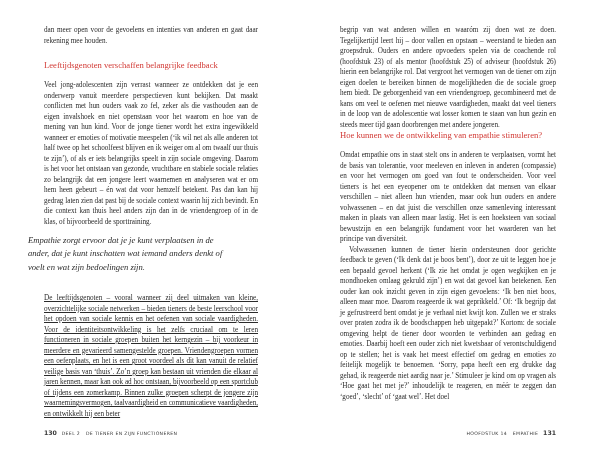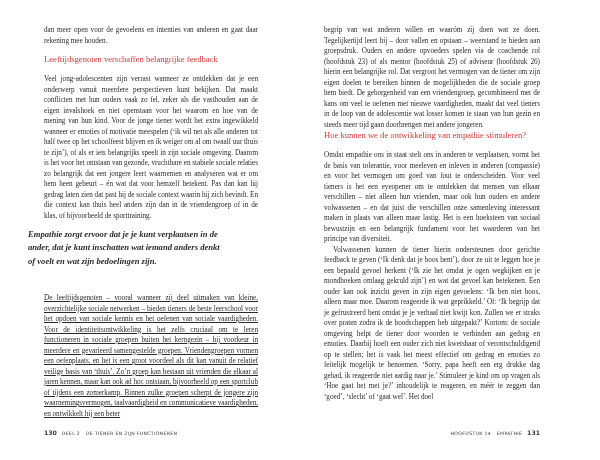--- a/index.html
+++ b/index.html
@@ -3,21 +3,21 @@
 <meta charset="utf-8">
 <style>
   html, body { margin: 0; padding: 0; background: #ffffff; }
   body {
     width: 600px; height: 460px; position: relative; overflow: hidden;
     font-family: "Liberation Serif", "DejaVu Serif", serif;
     color: #2b2b2b;
   }
   .page { position: absolute; top: 0; height: 460px; width: 300px; }
   .page.left { left: 0; padding-left: 8px; }
-  .page.right { left: 284px; }
+  .page.right { left: 300px; }
   .col { position: absolute; }
   .left .col { left: 44px; width: 214px; }
   .right .col { left: 40px; width: 216px; }
   p.body {
     margin: 0; font-size: 7.2px; line-height: 10.5px; text-align: justify;
     hyphens: auto; letter-spacing: -0.02px;
   }
   p.body.indent { text-indent: 9px; }
   h2.head {
     margin: 0; font-weight: normal; color: #d23a35;
@@ -37,24 +37,24 @@
   .left .footer { left: 44px; }
   .right .footer { right: 44px; text-align: right; }
   .right .footer .num { margin-right: 0; margin-left: 3px; }
 </style>
 </head>
 <body>
 
 <div class="page left">
   <div class="col" style="top:25px;">
     <p class="body">dan meer open voor de gevoelens en intenties van anderen en gaat daar rekening mee houden.</p>
-    <h2 class="head" style="margin-top:8px;">Leeftijdsgenoten verschaffen belangrijke feedback</h2>
+    <h2 class="head" style="margin-top:14px;">Leeftijdsgenoten verschaffen belangrijke feedback</h2>
     <p class="body" style="margin-top:9px;">Veel jong-adolescenten zijn verrast wanneer ze ontdekken dat je een onderwerp vanuit meerdere perspectieven kunt bekijken. Dat maakt conflicten met hun ouders vaak zo fel, zeker als die vasthouden aan de eigen invalshoek en niet openstaan voor het waarom en hoe van de mening van hun kind. Voor de jonge tiener wordt het extra ingewikkeld wanneer er emoties of motivatie meespelen (‘ik wil net als alle anderen tot half twee op het schoolfeest blijven en ik weiger om al om twaalf uur thuis te zijn’), of als er iets belangrijks speelt in zijn sociale omgeving. Daarom is het voor het ontstaan van gezonde, vruchtbare en stabiele sociale relaties zo belangrijk dat een jongere leert waarnemen en analyseren wat er om hem heen gebeurt – én wat dat voor hemzelf betekent. Pas dan kan hij gedrag laten zien dat past bij de sociale context waarin hij zich bevindt. En die context kan thuis heel anders zijn dan in de vriendengroep of in de klas, of bijvoorbeeld de sporttraining.</p>
   </div>
-  <div class="pullquote" style="top:228px;font-weight:bold;">Empathie zorgt ervoor dat je je kunt verplaatsen in de ander, dat je kunt inschatten wat iemand anders denkt of voelt en wat zijn bedoelingen zijn.</div>
+  <div class="pullquote" style="top:234px;">Empathie zorgt ervoor dat je je kunt verplaatsen in de ander, dat je kunt inschatten wat iemand anders denkt of voelt en wat zijn bedoelingen zijn.</div>
   <div class="col" style="top:293px;text-decoration:underline;">
     <p class="body">De leeftijdsgenoten – vooral wanneer zij deel uitmaken van kleine, overzichtelijke sociale netwerken – bieden tieners de beste leerschool voor het opdoen van sociale kennis en het oefenen van sociale vaardigheden. Voor de identiteitsontwikkeling is het zelfs cruciaal om te leren functioneren in sociale groepen buiten het kerngezin – bij voorkeur in meerdere en gevarieerd samengestelde groepen. Vriendengroepen vormen een oefenplaats, en het is een groot voordeel als dit kan vanuit de relatief veilige basis van ‘thuis’. Zo’n groep kan bestaan uit vrienden die elkaar al jaren kennen, maar kan ook ad hoc ontstaan, bijvoorbeeld op een sportclub of tijdens een zomerkamp. Binnen zulke groepen scherpt de jongere zijn waarnemingsvermogen, taalvaardigheid en communicatieve vaardigheden, en ontwikkelt hij een beter</p>
   </div>
   <div class="footer">
     <span class="num">130</span>
     <span class="sep">DEEL 2</span>
     <span>DE TIENER EN ZIJN FUNCTIONEREN</span>
   </div>
 </div>
 

